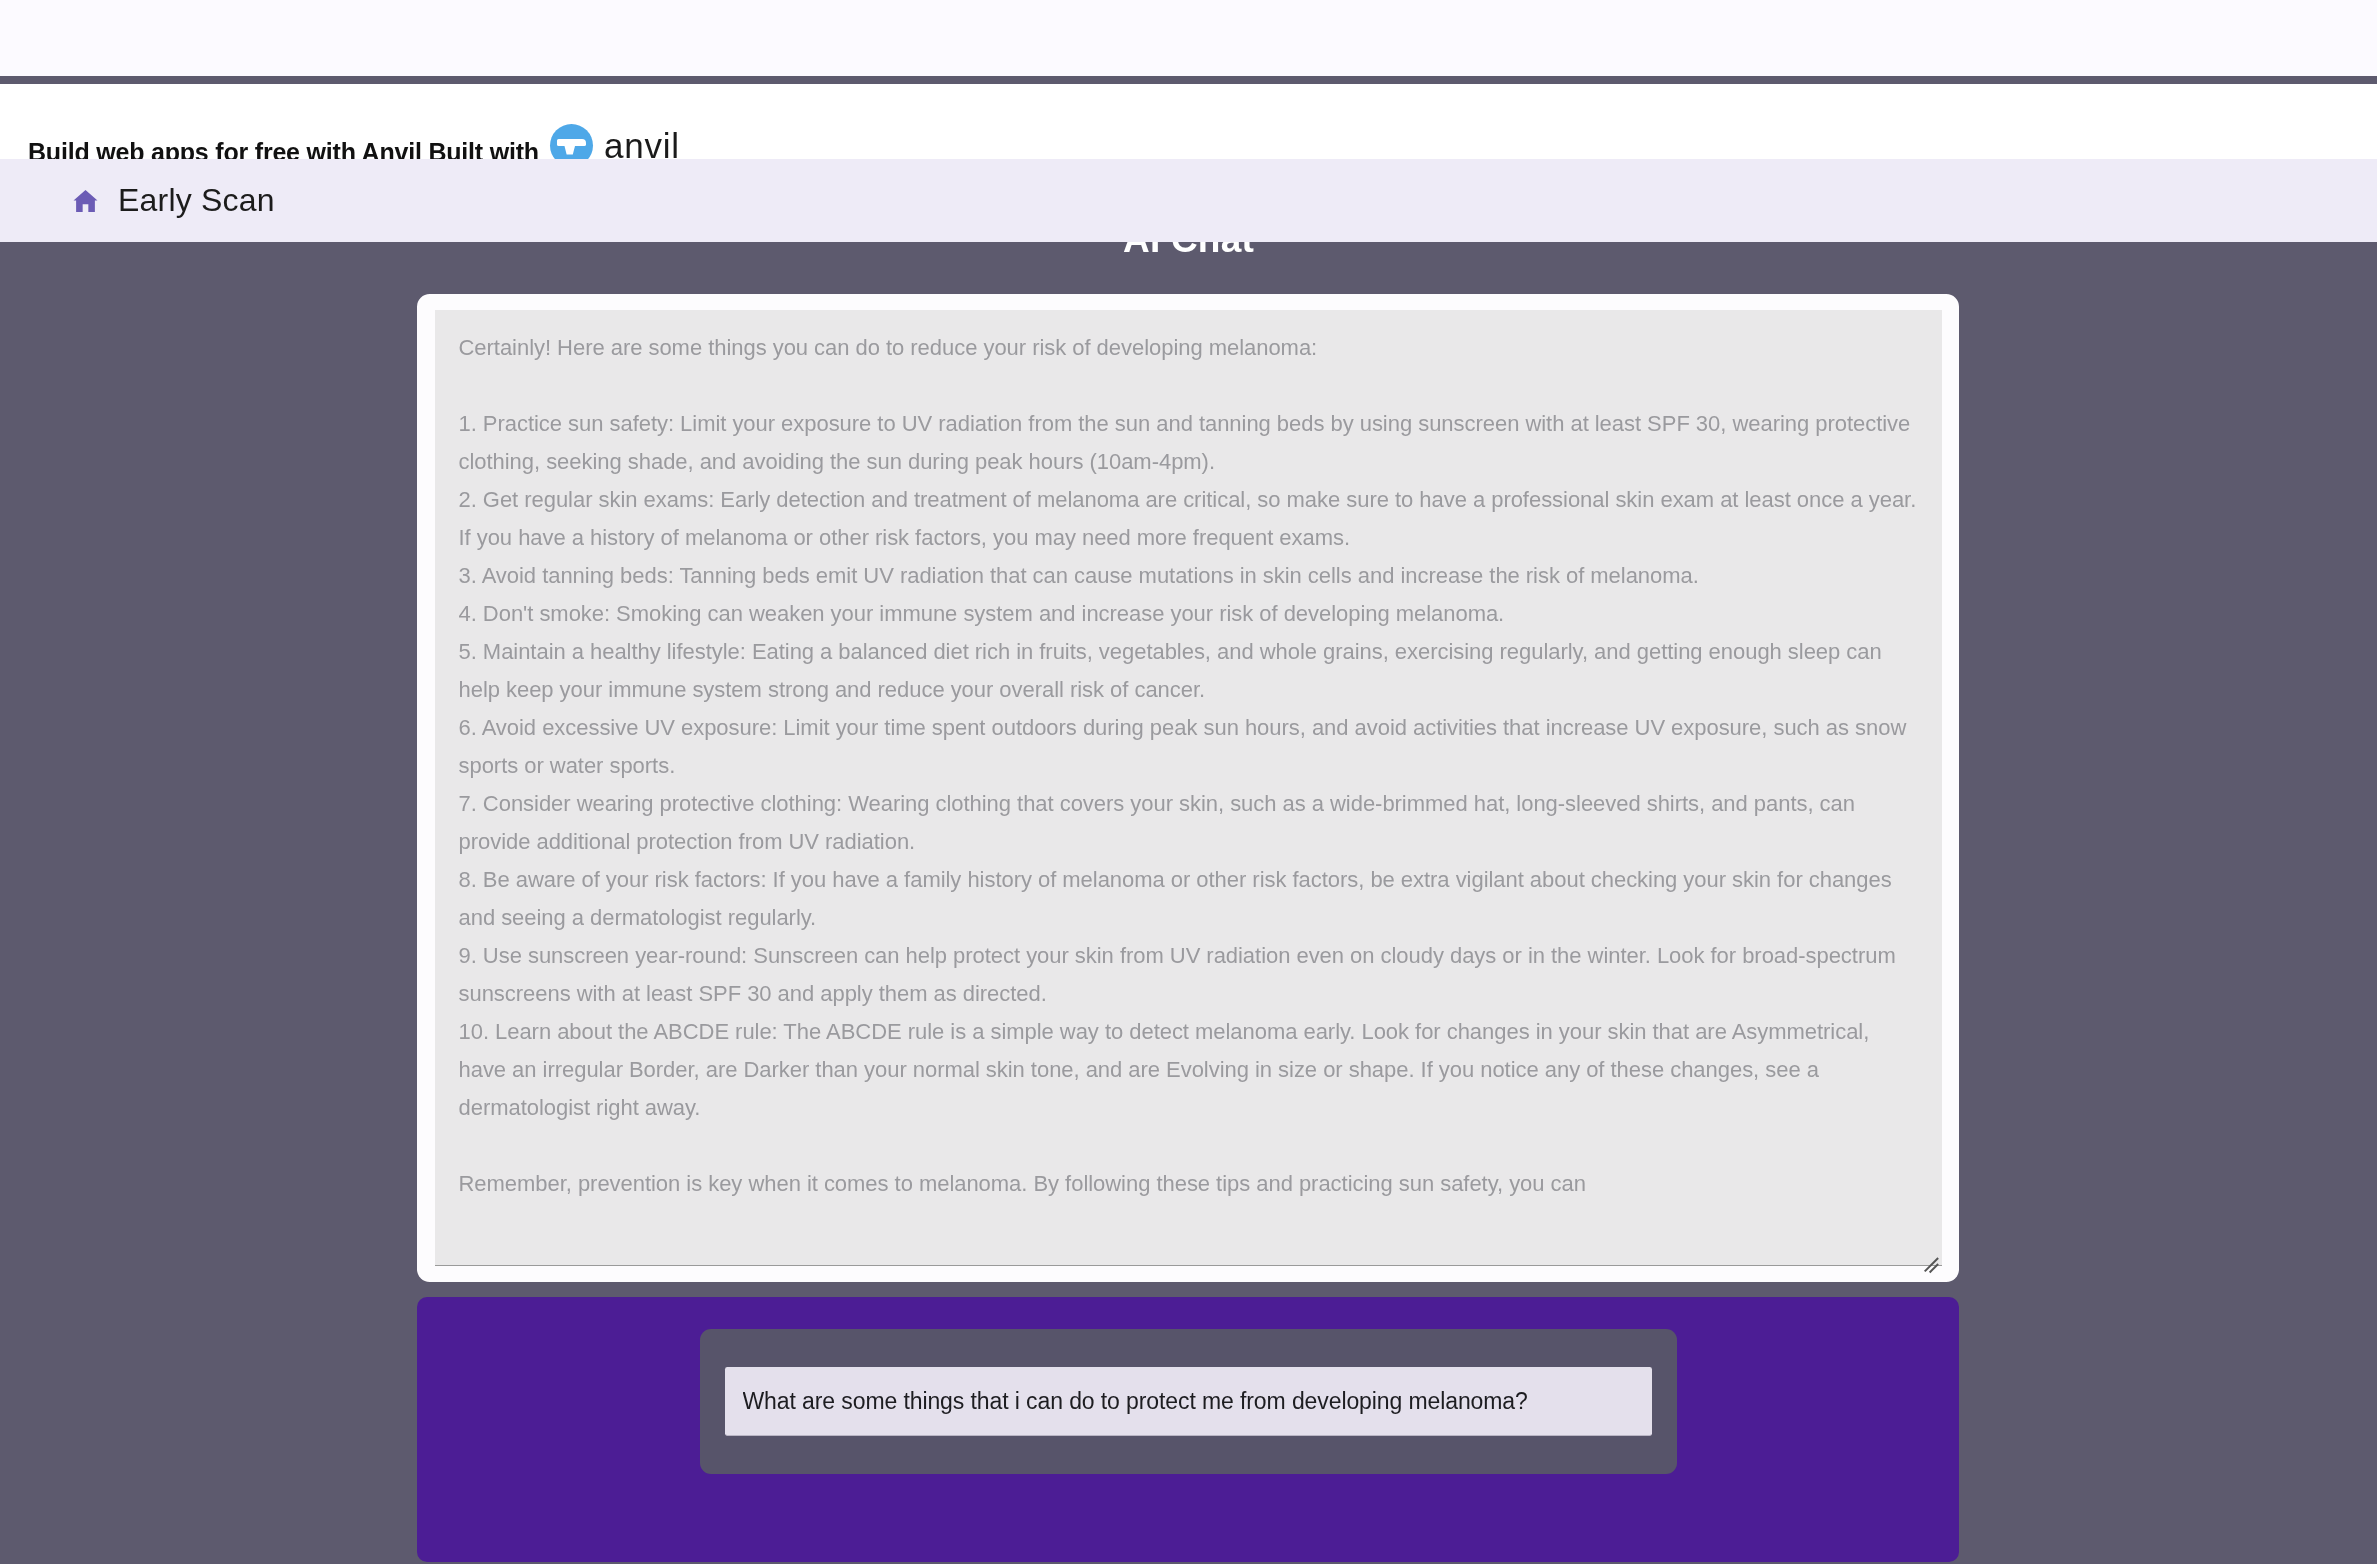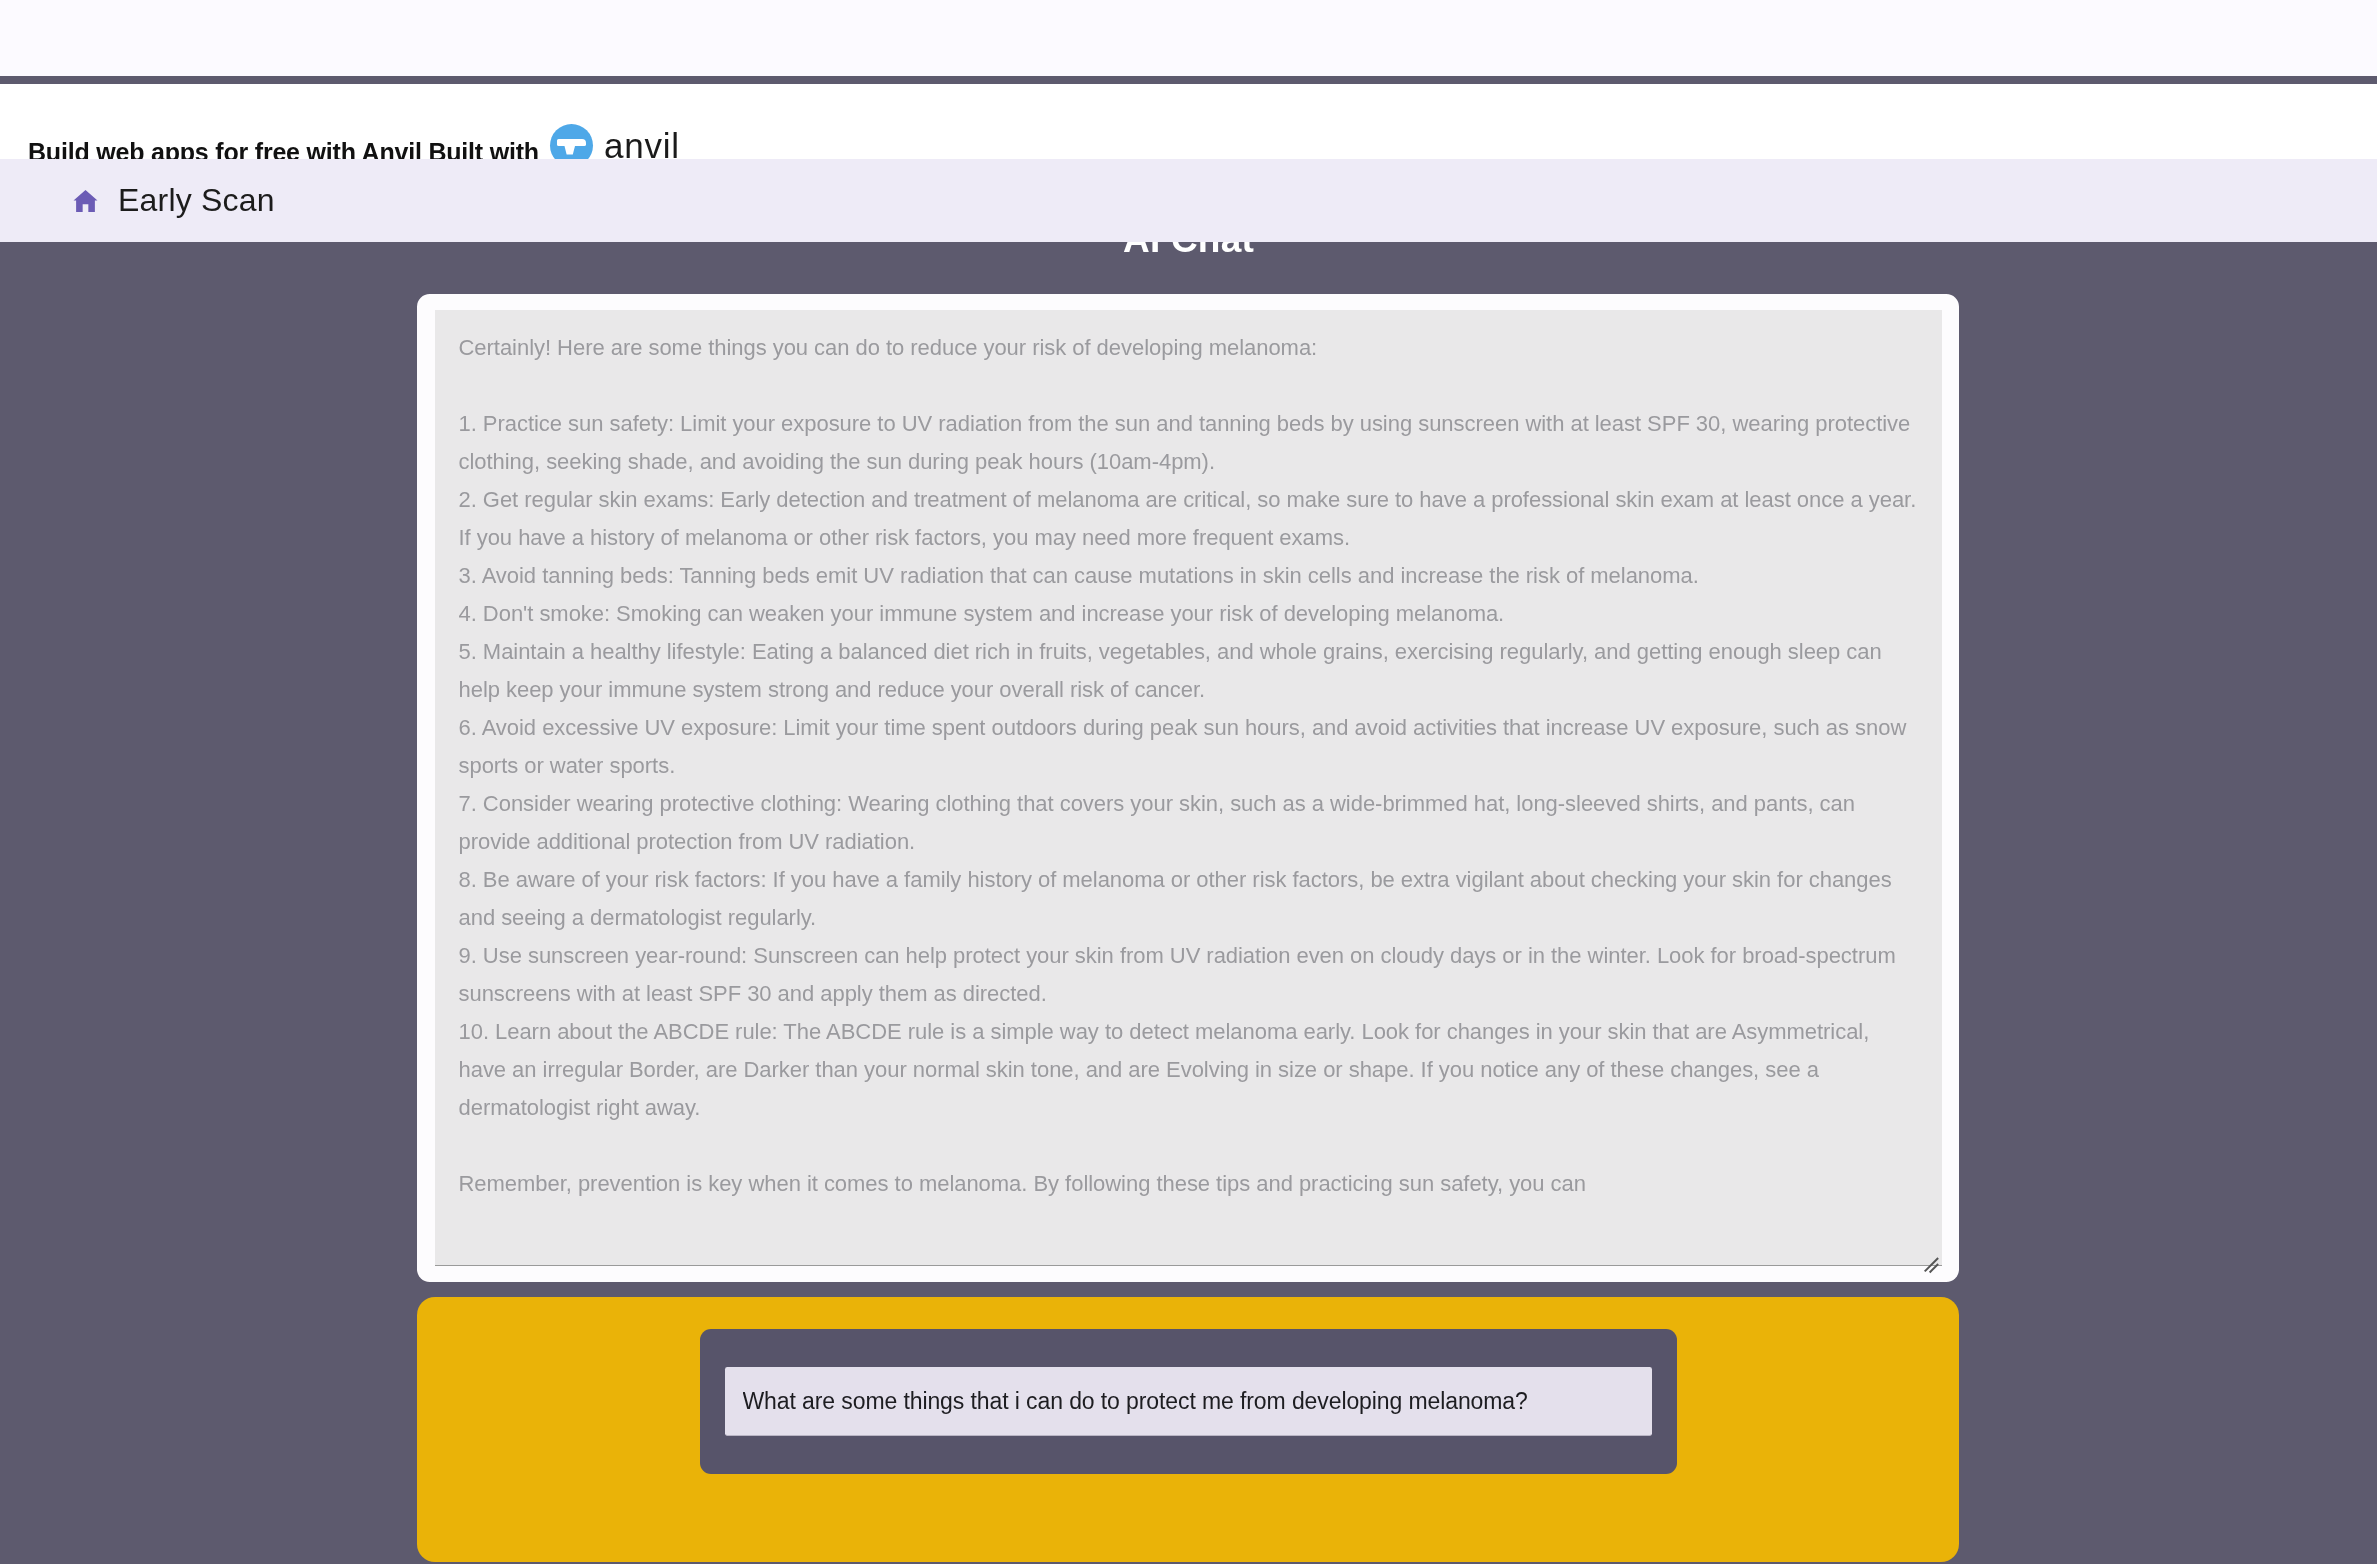--- a/index.html
+++ b/index.html
@@ -187,22 +187,22 @@
   .resize-grip span:nth-child(1) { bottom: 4px;  width: 19px; }
   .resize-grip span:nth-child(2) { bottom: -1.6px; width: 12px; }
 
   
   .question-card {
     position: absolute;
     top: 1056px;
     left: 417px;
     width: 1542px;
     height: 265px;
-    background: #eab308;
-    border-radius: 18px;
+    background: #4c1d95;
+    border-radius: 10px;
   }
 
   .question-box {
     position: absolute;
     top: 32px;
     left: 283px;
     width: 977px;
     height: 145px;
     background: #57546a;
     border-radius: 11px;

